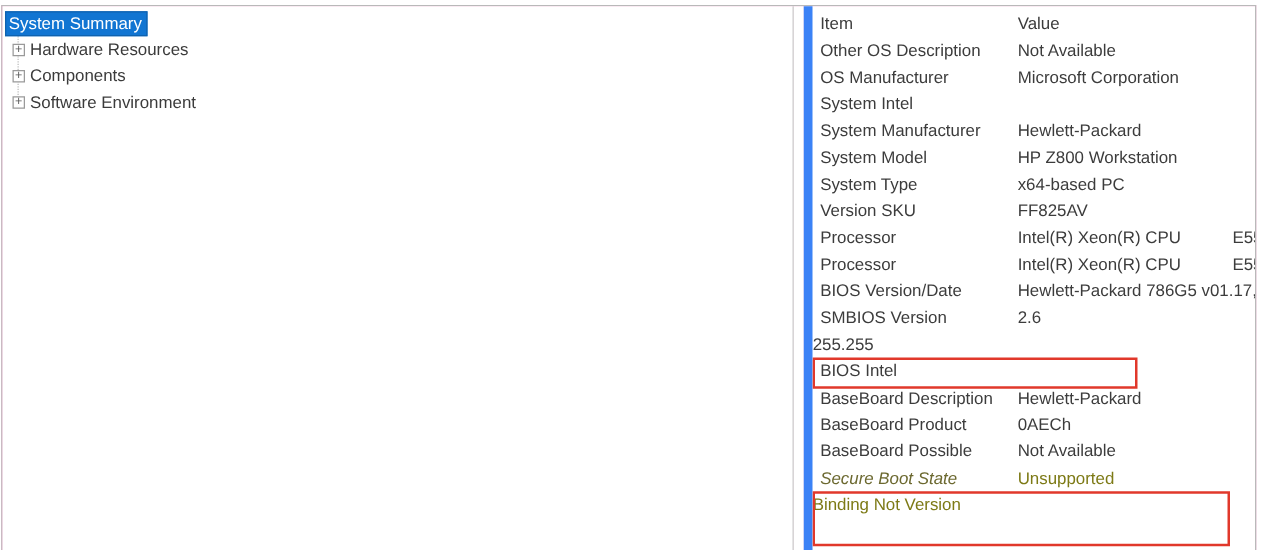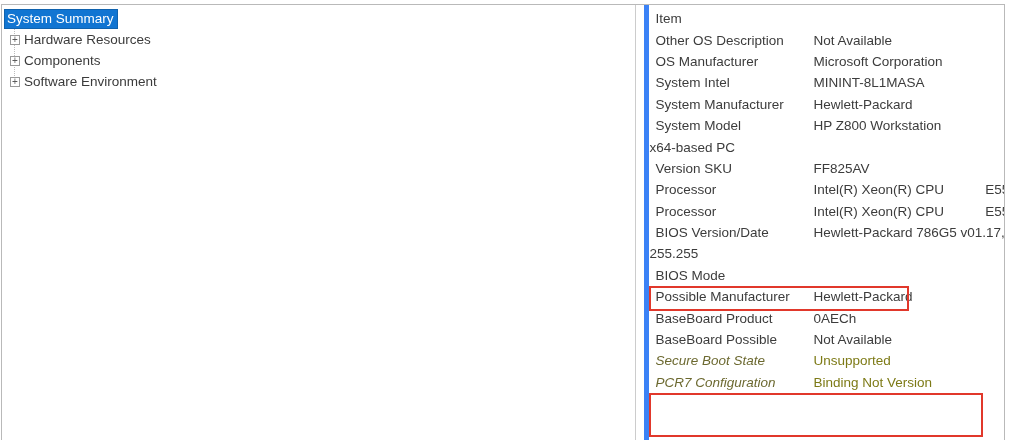--- a/index.html
+++ b/index.html
@@ -63,21 +63,21 @@
     line-height: 7px;
     text-align: center;
     flex: 0 0 auto;
   }
   
   .splitter { width: 8px; background: #ffffff; }
   
   .right-pane {
     position: relative;
     width: 356px;
-    border-left: 5px solid #3b82f6;
+    border-left: 7px solid #3b82f6;
     background: #ffffff;
     overflow: hidden;
   }
   .rows { padding-top: 3px; }
   .trow {
     display: flex;
     height: 21.4px;
     align-items: center;
     font-size: 13.5px;
     color: #3c3c3c;
@@ -135,86 +135,90 @@
         </div>
       </div>
   </div>
 
   <div class="splitter"></div>
 
   <div class="right-pane">
     <div class="rows">
       <div class="trow header">
         <div class="c-item">Item</div>
+        <div class="c-value">Value</div>
       </div>
 
     <div class="trow">
           <div class="c-item">Other OS Description</div>
           <div class="c-value">Not Available</div>
         </div>
         <div class="trow">
           <div class="c-item">OS Manufacturer</div>
           <div class="c-value">Microsoft Corporation</div>
         </div>
         <div class="trow">
           <div class="c-item">System Intel</div>
-          <div class="c-value">MININT-8L1MASA</div>
         </div>
         <div class="trow">
           <div class="c-item">System Manufacturer</div>
           <div class="c-value">Hewlett-Packard</div>
         </div>
         <div class="trow">
           <div class="c-item">System Model</div>
           <div class="c-value">HP Z800 Workstation</div>
         </div>
         <div class="trow">
+          <div class="c-item">System Type</div>
           <div class="c-value">x64-based PC</div>
         </div>
         <div class="trow">
           <div class="c-item">Version SKU</div>
           <div class="c-value">FF825AV</div>
         </div>
         <div class="trow">
           <div class="c-item">Processor</div>
           <div class="c-value">Intel(R) Xeon(R) CPU           E5506  @ 2.13GHz</div>
         </div>
         <div class="trow">
           <div class="c-item">Processor</div>
           <div class="c-value">Intel(R) Xeon(R) CPU           E5506  @ 2.13GHz</div>
         </div>
         <div class="trow">
           <div class="c-item">BIOS Version/Date</div>
           <div class="c-value">Hewlett-Packard 786G5 v01.17, 8/20/2010</div>
         </div>
         <div class="trow">
+          <div class="c-item">SMBIOS Version</div>
+          <div class="c-value">2.6</div>
+        </div>
+        <div class="trow">
           <div class="c-value">255.255</div>
         </div>
         <div class="trow olive-value">
-          <div class="c-item">BIOS Mode</div>
+          <div class="c-item">BIOS Intel</div>
           <div class="c-value">Legacy</div>
         </div>
         <div class="trow">
-          <div class="c-item">Possible Manufacturer</div>
+          <div class="c-item">BaseBoard Description</div>
           <div class="c-value">Hewlett-Packard</div>
         </div>
         <div class="trow">
           <div class="c-item">BaseBoard Product</div>
           <div class="c-value">0AECh</div>
         </div>
         <div class="trow">
           <div class="c-item">BaseBoard Possible</div>
           <div class="c-value">Not Available</div>
         </div>
         <div class="trow olive">
           <div class="c-item">Secure Boot State</div>
           <div class="c-value">Unsupported</div>
         </div>
         <div class="trow olive">
-          <div class="c-item">PCR7 Configuration</div>
           <div class="c-value">Binding Not Version</div>
         </div>
       </div>
     <div class="annotation-box box-bios-mode"></div>
     <div class="annotation-box box-secure-boot"></div>
   </div>
 
 </div>
 
 </body></html>

